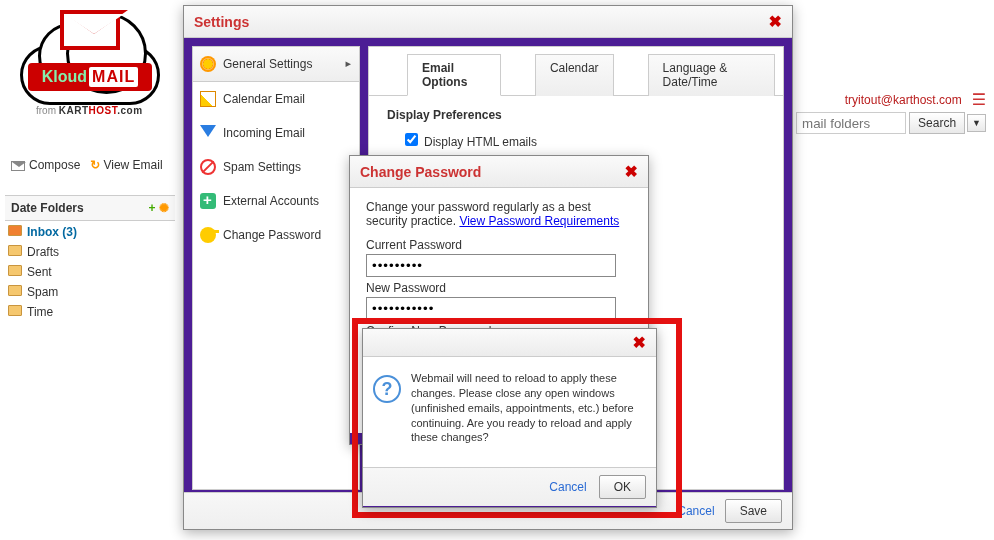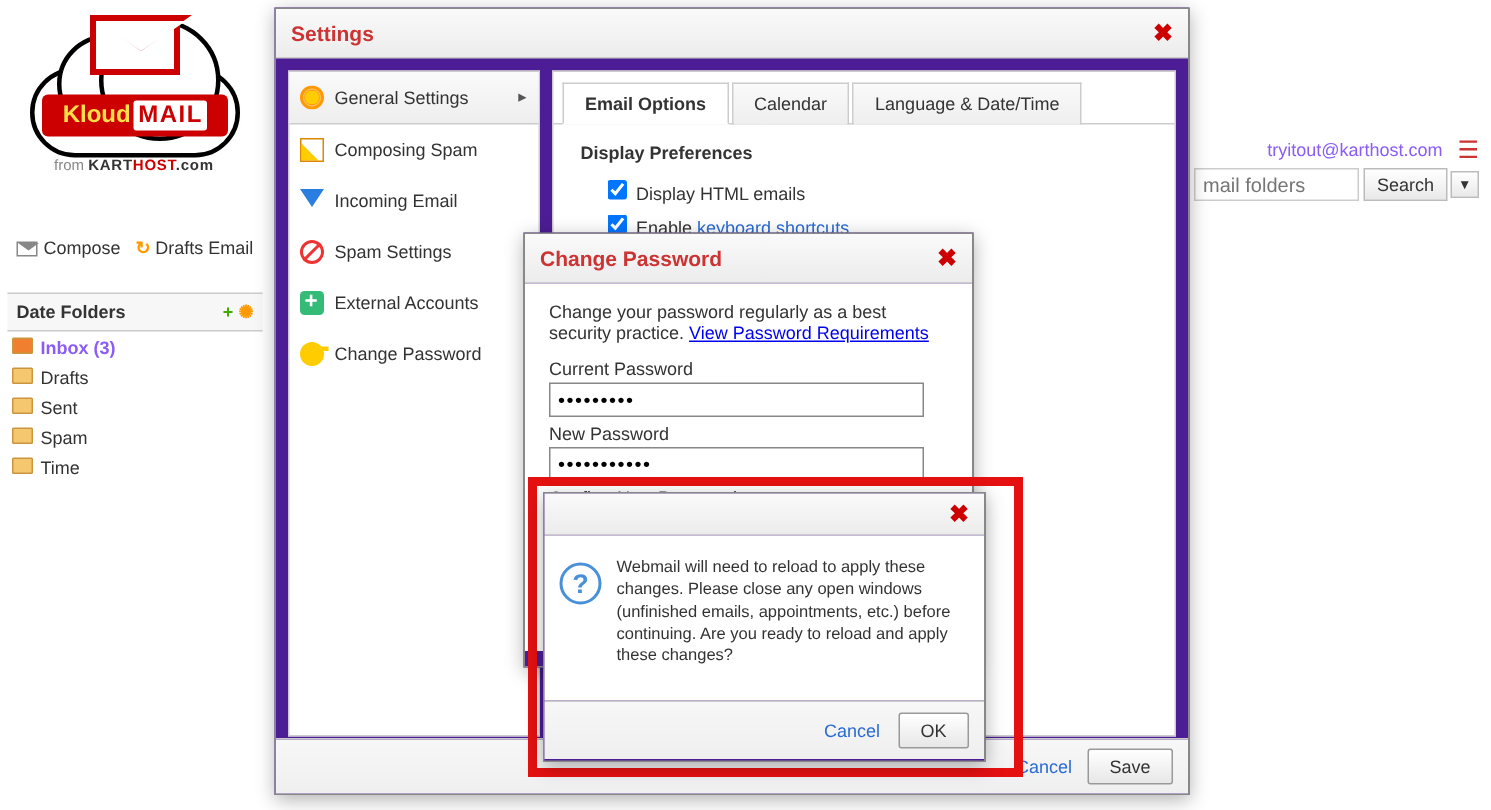--- a/index.html
+++ b/index.html
@@ -7,43 +7,43 @@
 
 .left-col { position:absolute; left:0; top:0; width:180px; height:540px; }
 .logo { position:relative; width:160px; height:120px; margin:5px auto 0; }
 .cloud { position:absolute; left:10px; top:40px; width:140px; height:60px; border:3px solid #000; border-radius:50px; background:#fff; }
 .cloud::before { content:""; position:absolute; left:15px; top:-25px; width:60px; height:60px; border:3px solid #000; border-radius:50%; background:#fff; }
 .cloud::after  { content:""; position:absolute; right:10px; top:-35px; width:75px; height:75px; border:3px solid #000; border-radius:50%; background:#fff; }
 .envelope { position:absolute; left:50px; top:5px; width:60px; height:40px; background:#fff; border:4px solid #c00; z-index:3; }
 .envelope::before { content:""; position:absolute; left:-4px; top:-4px; border-left:34px solid transparent; border-right:34px solid transparent; border-top:24px solid #c00; }
 .envelope::after { content:""; position:absolute; left:0; top:0; border-left:30px solid transparent; border-right:30px solid transparent; border-top:20px solid #fff; }
 .logo-plate { position:absolute; left:18px; top:58px; width:124px; height:28px; background:#c00; border-radius:4px; display:flex; align-items:center; justify-content:center; z-index:4; font-weight:bold; font-size:16px; }
-.logo-plate .k1 { color:#fde047; }
+.logo-plate .k1 { color:#86efac; }
 .logo-plate .k2 { color:#fff; background:#fff; color:#c00; padding:1px 3px; margin-left:2px; border-radius:2px; letter-spacing:1px; }
 .from-line { position:absolute; left:26px; top:100px; font-size:10px; z-index:5; }
 .from-line .from { color:#888; }
 .from-line .kh { font-weight:bold; letter-spacing:0.5px; }
 .from-line .kh .r { color:#c00; }
 
 .toolbar-small { position:absolute; left:5px; top:150px; height:30px; display:flex; align-items:center; gap:10px; padding:4px 6px; }
 .toolbar-small .ic { width:14px; height:10px; border:1px solid #888; display:inline-block; margin-right:4px; vertical-align:middle; position:relative; }
 .toolbar-small .ic::after{content:""; position:absolute; left:0; top:0; border-left:7px solid transparent; border-right:7px solid transparent; border-top:5px solid #888;}
 .toolbar-small .ic2 { color:#f90; font-weight:bold; margin-right:3px; }
 
 .folders-head { position:absolute; left:5px; top:195px; right:auto; width:170px; border-top:1px solid #ccc; border-bottom:1px solid #ccc; background:#f7f7f7; padding:5px 6px; font-weight:bold; display:flex; justify-content:space-between; align-items:center; }
 .folders-head .acts { color:#4a0; }
 .folders-head .gear { color:#f90; }
 .folders { position:absolute; left:5px; top:222px; width:170px; }
 .folders .row { padding:3px 6px 3px 22px; position:relative; cursor:pointer; }
 .folders .row .fld-ic { position:absolute; left:3px; top:3px; width:14px; height:11px; background:#f5c76e; border:1px solid #c9953e; border-radius:1px; }
-.folders .inbox { color:#8b5cf6; font-weight:bold; }
+.folders .inbox { color:#0369a1; font-weight:bold; }
 .folders .inbox .fld-ic { background:#f08030; }
 
 .top-right { position:absolute; right:8px; top:90px; display:flex; align-items:center; gap:10px; }
-.top-right .email { color:#8b5cf6; }
+.top-right .email { color:#b91c1c; }
 .top-right .menu-ic { color:#c33; font-size:16px; }
 .search-bar { position:absolute; right:8px; top:112px; display:flex; align-items:center; }
 .search-bar input { width:110px; height:22px; border:1px solid #ccc; padding:0 5px; color:#999; }
 .search-bar .sbtn { border:1px solid #bbb; background:linear-gradient(#fff,#e9e9e9); padding:3px 8px; margin-left:3px; }
 .search-bar .dd { border:1px solid #bbb; background:linear-gradient(#fff,#e9e9e9); padding:3px 4px; margin-left:2px; font-size:9px; }
 
 
 .win { position:absolute; border:1px solid #888; background:#4c1d95; box-shadow:0 3px 12px rgba(0,0,0,0.3); }
 .win-hd { background:linear-gradient(#fafafa,#ececec); border-bottom:1px solid #ccc; padding:6px 10px; display:flex; justify-content:space-between; align-items:center; }
 .win-hd .ttl { color:#c33; font-weight:bold; font-size:14px; }
@@ -61,21 +61,21 @@
 .ic-down{ width:0;height:0;border-left:8px solid transparent;border-right:8px solid transparent;border-top:12px solid #2a7de1; top:11px;}
 .ic-spam{ border:2px solid #e33; border-radius:50%; }
 .ic-spam::after{content:"";position:absolute;left:-2px;top:5px;width:16px;height:2px;background:#e33;transform:rotate(-45deg);}
 .ic-ext{ background:#3b7; border-radius:3px;}
 .ic-ext::after{content:"+";color:#fff;position:absolute;left:3px;top:-2px;font-weight:bold;font-size:15px;}
 .ic-key{ background:#fc0; border-radius:50%; width:10px;height:10px; top:12px; left:8px;}
 .ic-key::after{content:"";position:absolute;left:9px;top:3px;width:10px;height:3px;background:#fc0;}
 
 .settings-main { flex:1; background:#fff; border:1px solid #ccc; padding:0; }
 .tabs { display:flex; border-bottom:1px solid #ccc; padding:6px 6px 0; gap:0; }
-.tabs .tab { padding:6px 14px; border:1px solid #ccc; border-bottom:none; background:linear-gradient(#fafafa,#eee); margin-right:2px; position:relative; top:1px; }
+.tabs .tab { padding:6px 14px; border:1px solid #ccc; border-bottom:none; background:linear-gradient(#fafafa,#eee); margin-right:2px; position:relative; top:1px;margin-left:32px; }
 .tabs .tab.active { background:#fff; font-weight:bold; border-bottom:1px solid #fff;}
 .disp { padding:12px 18px; }
 .disp h4 { margin:0 0 8px; font-size:12px; }
 .disp .cb { margin:4px 0 4px 14px; }
 .disp .cb input { margin-right:6px; }
 .disp a { color:#2a6bd4; text-decoration:none; }
 
 .win-ft { position:absolute; bottom:0; left:0; right:0; border-top:1px solid #ccc; background:linear-gradient(#f7f7f7,#efefef); padding:6px 10px; display:flex; justify-content:flex-end; gap:10px; align-items:center; }
 .btn { border:1px solid #999; background:linear-gradient(#fff,#e7e7e7); padding:4px 14px; border-radius:2px; cursor:pointer; }
 .linkbtn { color:#2a6bd4; cursor:pointer;margin-left:40px; }
@@ -109,21 +109,21 @@
       <span class="k2">MAIL</span>
     </div>
     <div class="from-line">
       <span class="from">from</span>
       <span class="kh"><span>KART</span><span class="r">HOST</span><span>.com</span></span>
     </div>
   </div>
 
   <div class="toolbar-small">
     <span><span class="ic"></span><span>Compose</span></span>
-    <span><span class="ic2">↻</span><span>Drafts Email</span></span>
+    <span><span class="ic2">↻</span><span>View Email</span></span>
   </div>
 
   <div class="folders-head">
     <span>Date Folders</span>
     <span>
       <span class="acts">+</span>
       <span class="gear">✺</span>
     </span>
   </div>
   <div class="folders">
@@ -146,21 +146,21 @@
 </div>
 
 <div class="win settings-win">
   <div class="win-hd">
     <span class="ttl">Settings</span>
     <span class="x">✖</span>
   </div>
   <div class="settings-body">
     <div class="settings-nav">
       <div class="item sel"><span class="ic ic-gear"></span><span>General Settings</span></div>
-      <div class="item"><span class="ic ic-pen"></span><span>Composing Spam</span></div>
+      <div class="item"><span class="ic ic-pen"></span><span>Calendar Email</span></div>
       <div class="item"><span class="ic ic-down"></span><span>Incoming Email</span></div>
       <div class="item"><span class="ic ic-spam"></span><span>Spam Settings</span></div>
       <div class="item"><span class="ic ic-ext"></span><span>External Accounts</span></div>
       <div class="item"><span class="ic ic-key"></span><span>Change Password</span></div>
     </div>
     <div class="settings-main">
       <div class="tabs">
         <div class="tab active">Email Options</div>
         <div class="tab">Calendar</div>
         <div class="tab">Language &amp; Date/Time</div>

